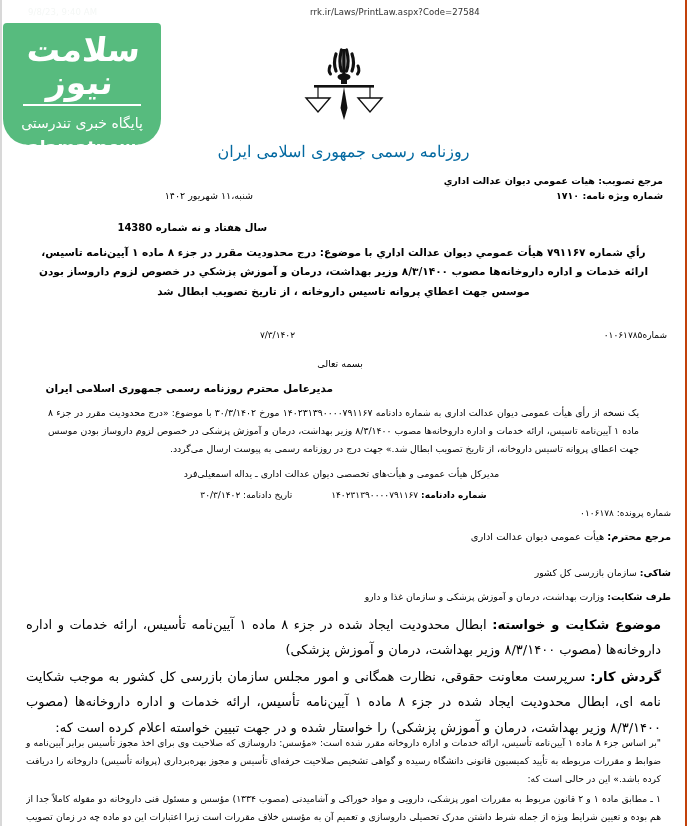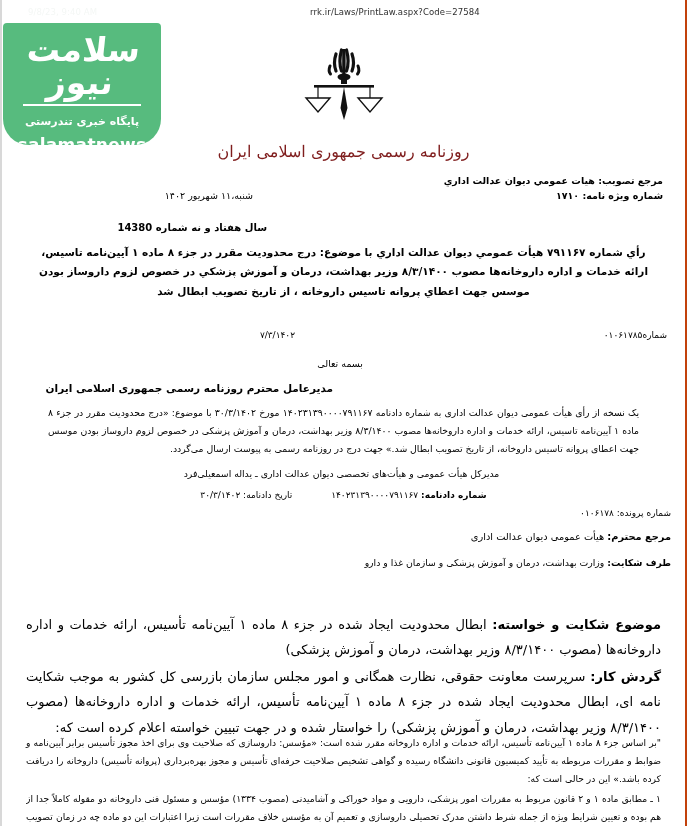--- a/index.html
+++ b/index.html
@@ -78,22 +78,22 @@
     transform: skewX(-6deg);
   }
   .logo-rule {
     width: 118px;
     height: 2px;
     background: #ffffff;
     margin: 5px auto 0;
   }
   .logo-sub {
     margin-top: 9px;
-    font-size: 11px;
-    font-weight: bold;
+    font-size: 14px;
+    font-weight: normal;
     color: #ffffff;
   }
   .logo-latin {
     margin-top: 7px;
     font-size: 17px;
     font-weight: bold;
     color: #ffffff;
     direction: ltr;
     letter-spacing: .3px;
   }
@@ -103,21 +103,21 @@
     position: absolute;
     top: 48px;
     left: 0;
     right: 0;
     text-align: center;
   }
   .emblem-svg { display: inline-block; }
   .gazette-name {
     margin-top: 4px;
     font-size: 16px;
-    color: #7f1d1d;
+    color: #0369a1;
     font-family: "DejaVu Serif", "Liberation Serif", serif;
     letter-spacing: .2px;
   }
 
   
   .masthead {
     position: absolute;
     top: 174px;
     left: 14px;
     right: 14px;
@@ -339,20 +339,24 @@
       </span>
     </div>
     <div class="meta-row row-parvandeh">
       <span>شماره پرونده:</span>
       <span>۰۱۰۶۱۷۸</span>
     </div>
     <div class="meta-row row-marja">
       <span class="lbl">مرجع محترم:</span>
       <span>هیأت عمومی دیوان عدالت اداری</span>
     </div>
+    <div class="meta-row row-shaki">
+      <span class="lbl">شاکی:</span>
+      <span>سازمان بازرسی کل کشور</span>
+    </div>
     <div class="meta-row row-taraf">
       <span class="lbl">طرف شکایت:</span>
       <span>وزارت بهداشت، درمان و آموزش پزشکی و سازمان غذا و دارو</span>
     </div>
   </div>
 
   <div class="section sec-mozoo">
     <span class="lbl">موضوع شکایت و خواسته:</span>
     <span>ابطال محدودیت ایجاد شده در جزء ۸ ماده ۱ آیین‌نامه تأسیس، ارائه خدمات و اداره داروخانه‌ها (مصوب ۸/۳/۱۴۰۰ وزیر بهداشت، درمان و آموزش پزشکی)</span>
   </div>

